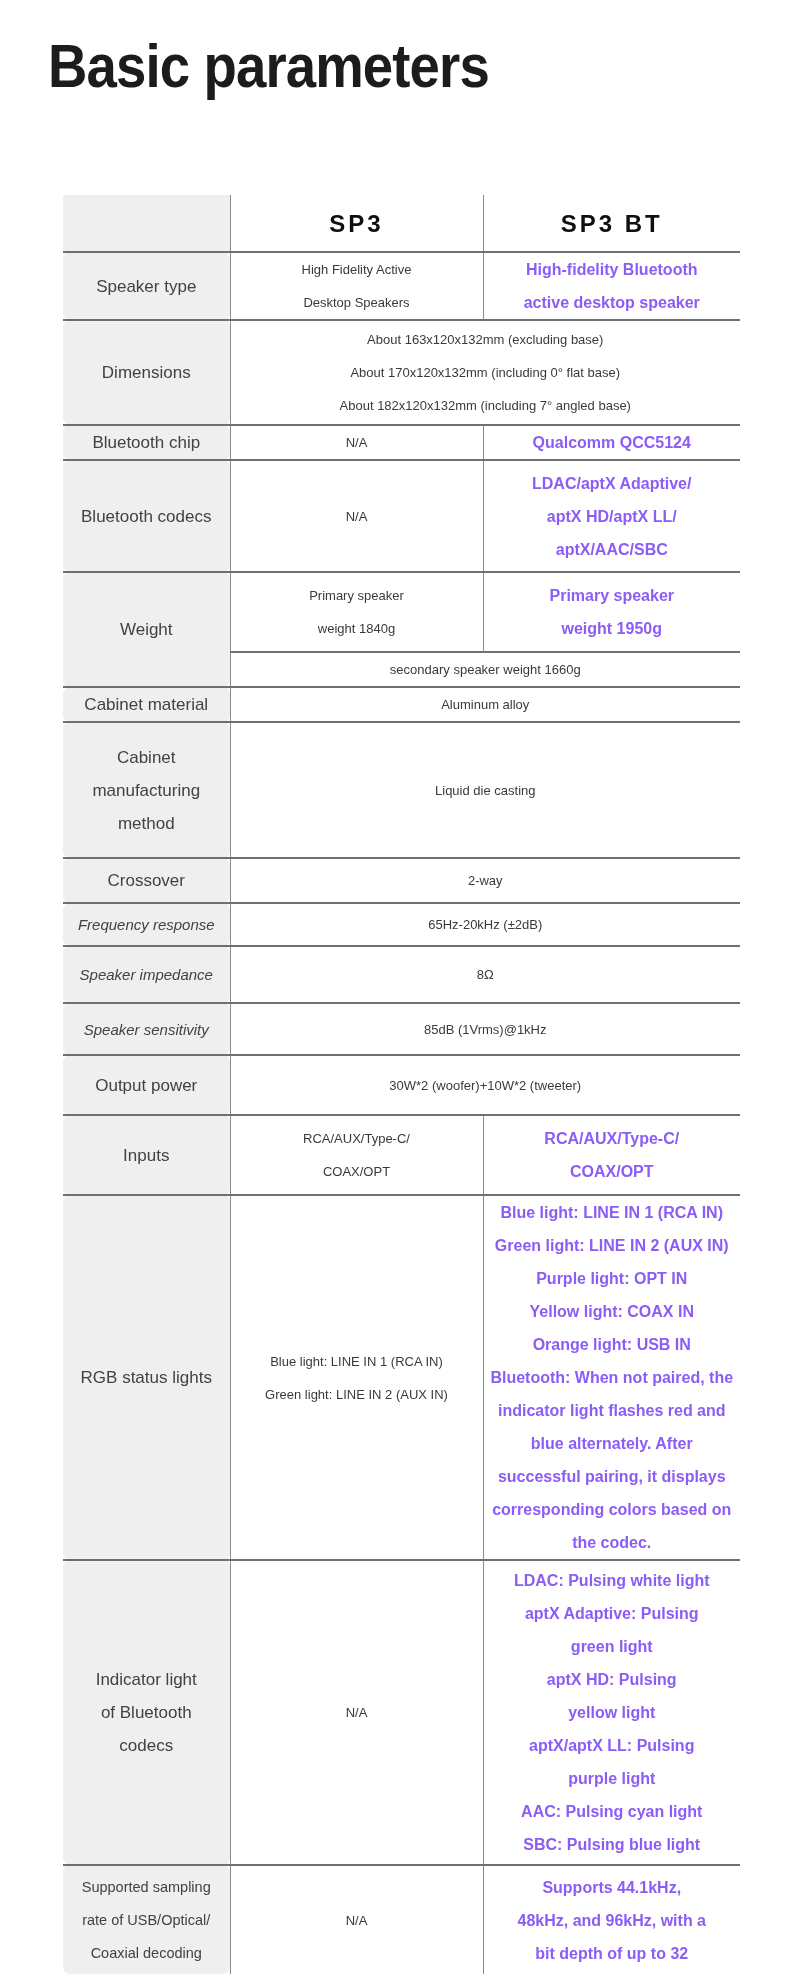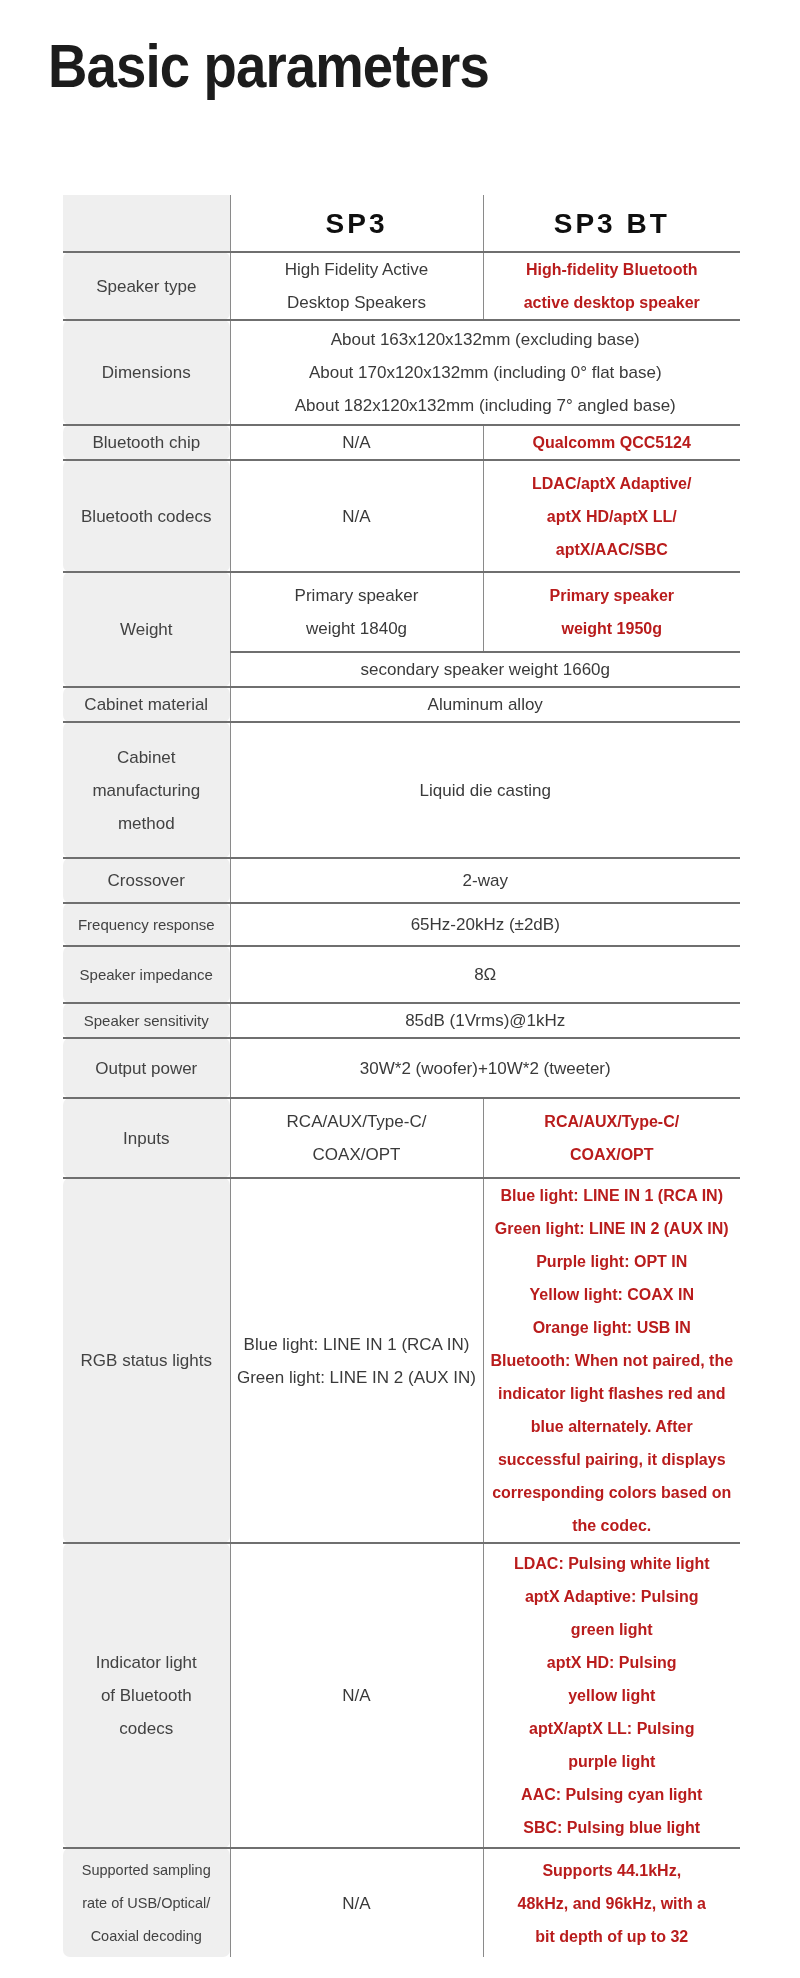--- a/index.html
+++ b/index.html
@@ -31,27 +31,27 @@
     line-height:33px;
     padding:0 6px;
     border-bottom:2px solid #6f6f6f;
   }
   tr.last td { border-bottom:none;margin-top:6px; }
   td.lbl {
     background:#efefef;
     border-right:1px solid #8a8a8a;
     color:#424242; font-size:17px;border-radius:7px;
   }
-  td.lbl-sm { font-size:15px; }
+  td.lbl-sm { font-size:15px;font-style:italic; }
   td.lbl-xs { font-size:14.5px; padding:0 2px; }
-  td.val  { color:#3a3a3a; font-size:17px; }
-  td.valb { color:#b91c1c; font-size:16px; font-weight:bold; padding:0 4px; }
+  td.val  { color:#3a3a3a; font-size:13px; }
+  td.valb { color:#8b5cf6; font-size:16px; font-weight:bold; padding:0 4px; }
   td.bR { border-right:1px solid #8a8a8a; }
   td.hdr {
-    font-weight:bold; font-size:28px; letter-spacing:3px;
+    font-weight:bold; font-size:24px; letter-spacing:3px;
     color:#0f0f0f;
   }
   td.hdr-empty { background:#efefef; border-right:1px solid #8a8a8a; }
 </style>
 </head>
 <body>
 
 <h1 class="page-title">Basic parameters</h1>
 
 <table class="spec">
@@ -128,21 +128,21 @@
   <tr style="height:43px">
     <td class="lbl lbl-sm">Frequency response</td>
     <td class="val" colspan="2">65Hz-20kHz (±2dB)</td>
   </tr>
 
   <tr style="height:57px">
     <td class="lbl lbl-sm">Speaker impedance</td>
     <td class="val" colspan="2">8Ω</td>
   </tr>
 
-  <tr style="height:35px">
+  <tr style="height:52px">
     <td class="lbl lbl-sm">Speaker sensitivity</td>
     <td class="val" colspan="2">85dB (1Vrms)@1kHz</td>
   </tr>
 
   <tr style="height:60px">
     <td class="lbl">Output power</td>
     <td class="val" colspan="2">30W*2 (woofer)+10W*2 (tweeter)</td>
   </tr>
 
   <tr style="height:80px">

